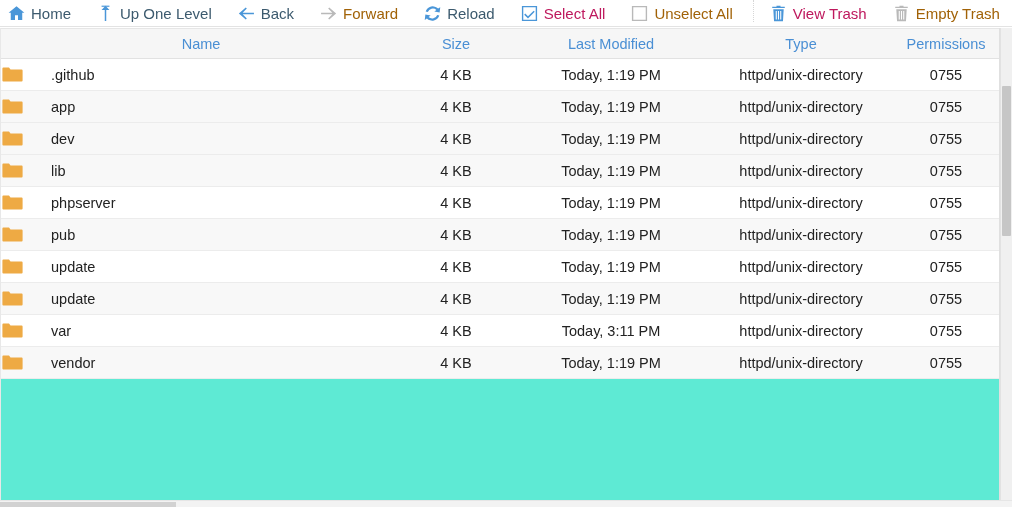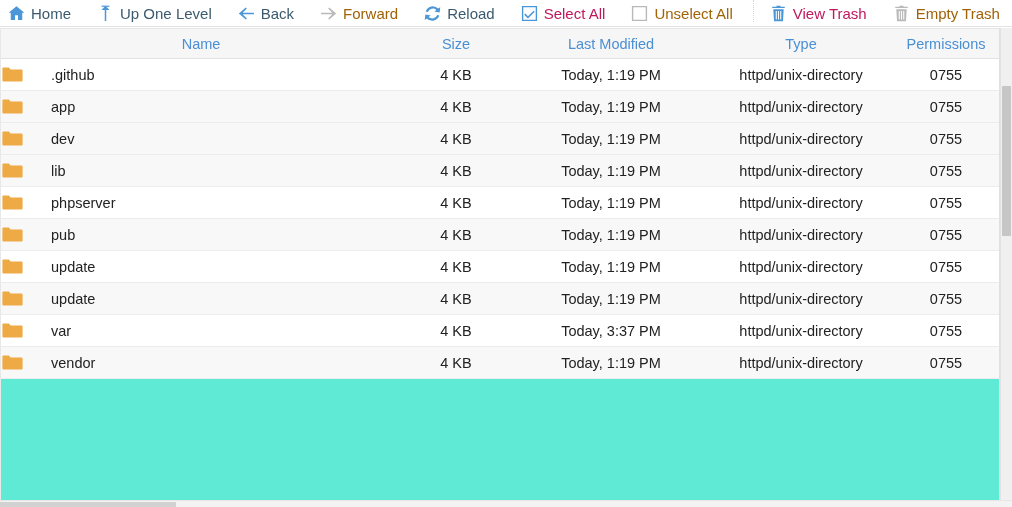--- a/index.html
+++ b/index.html
@@ -414,21 +414,21 @@
                 <div class="namecell">
                   <span class="icon-box">
                     <svg width="21" height="17" viewBox="0 0 21 17">
                       <path d="M0.4 2.6a1.0 1.0 0 0 1 1.0-1.0h5.6l1.5 1.8h11.1a1.0 1.0 0 0 1 1.0 1.0v10.0a1.0 1.0 0 0 1-1.0 1.0H1.4a1.0 1.0 0 0 1-1.0-1.0V2.6z" fill="#eeaa44"></path>
                     </svg>
                   </span>
                   <span class="name-text">var</span>
                 </div>
               </td>
               <td class="col-size">4 KB</td>
-              <td class="col-mod">Today, 3:37 PM</td>
+              <td class="col-mod">Today, 3:11 PM</td>
               <td class="col-type">httpd/unix-directory</td>
               <td class="col-perm">0755</td>
             </tr>
             <tr class="row-alt">
               <td class="col-name">
                 <div class="namecell">
                   <span class="icon-box">
                     <svg width="21" height="17" viewBox="0 0 21 17">
                       <path d="M0.4 2.6a1.0 1.0 0 0 1 1.0-1.0h5.6l1.5 1.8h11.1a1.0 1.0 0 0 1 1.0 1.0v10.0a1.0 1.0 0 0 1-1.0 1.0H1.4a1.0 1.0 0 0 1-1.0-1.0V2.6z" fill="#eeaa44"></path>
                     </svg>

